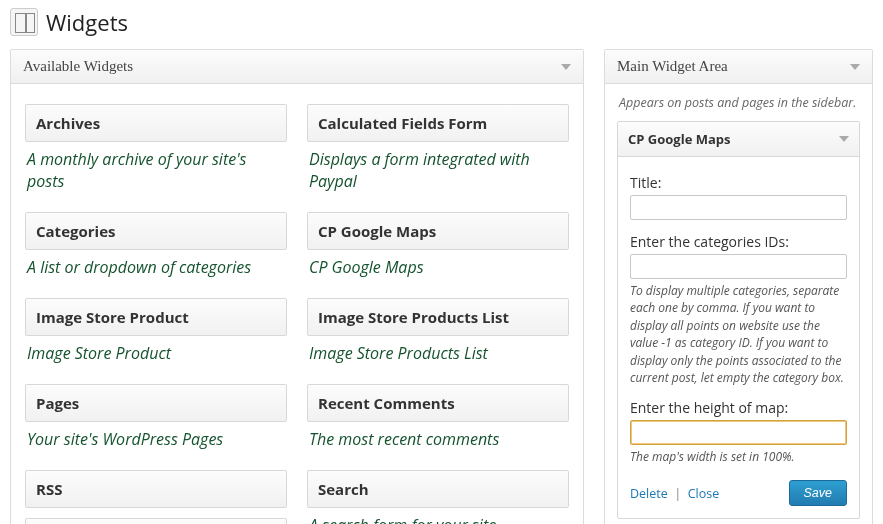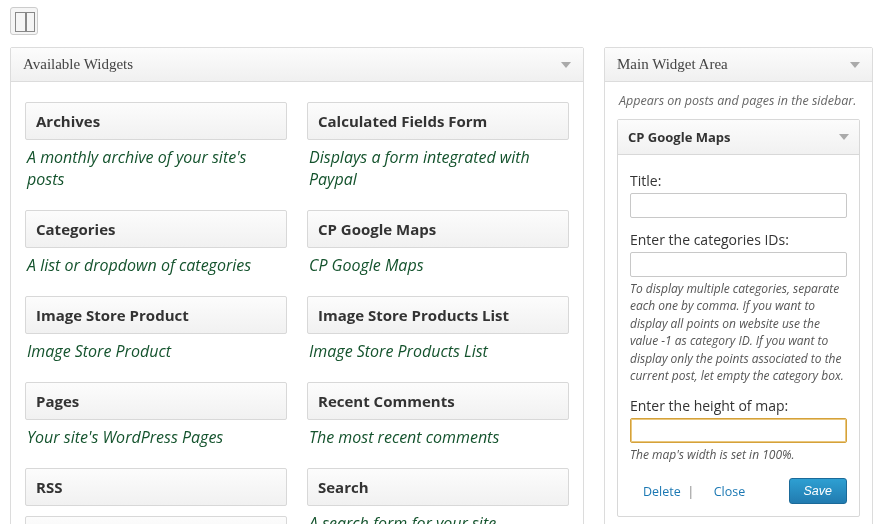--- a/index.html
+++ b/index.html
@@ -70,33 +70,34 @@
   .inst-body { padding:10px 12px 12px 12px; }
   .fld-label { display:block; font-size:14px; color:#333; margin:6px 0 3px 0; }
   .fld-input {
     width:100%; padding:4px 6px; font-size:13px;
     border:1px solid #c8c8c8; border-radius:2px; background:#fff;
   }
   .fld-input.focus { border:1px solid #d5a13a; box-shadow:0 0 0 1px #e9c77e inset; }
   .hint { font-style:italic; color:#555; font-size:12px; margin-top:3px; line-height:1.45; }
 
   .inst-actions { display:flex; justify-content:space-between; align-items:center; margin-top:14px; }
-  .links a { color:#1b78b3; text-decoration:none; font-size:12.5px; cursor:pointer;margin-left:13px; }
+  .links a { color:#1b78b3; text-decoration:none; font-size:12.5px; cursor:pointer; }
   .links .sep { color:#888; padding:0 3px; }
   .btn-save {
     background:linear-gradient(#2e9fd2,#227bb0);
     border:1px solid #1b6a99; color:#fff;
     padding:5px 14px; border-radius:3px; font-size:12.5px; cursor:pointer;font-style:italic;
   }
 </style>
 </head>
 <body>
 
 <div class="page-head">
   <span class="gicon"></span>
+  <h1>Widgets</h1>
 </div>
 
 <div class="layout">
   <div class="col-left">
     <div class="panel">
       <div class="panel-title">
         <span>Available Widgets</span>
         <span class="tri"></span>
       </div>
       <div class="panel-body">

